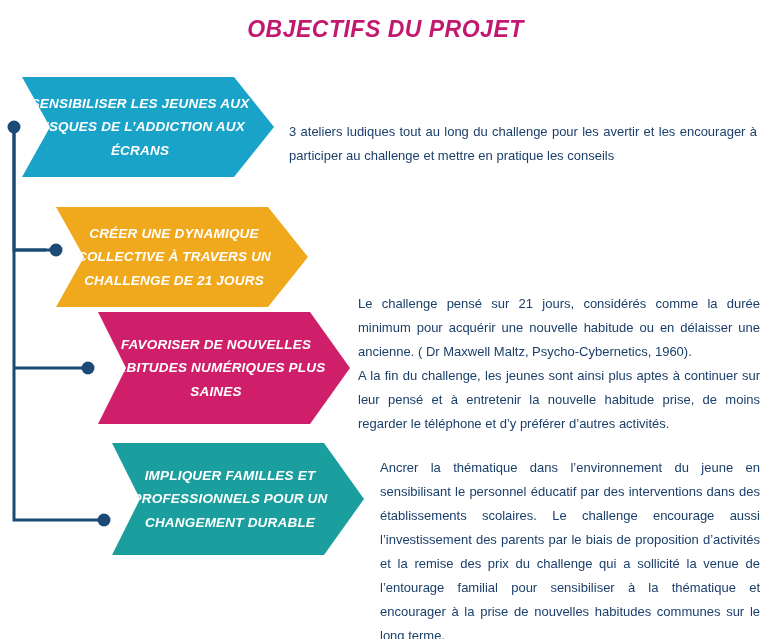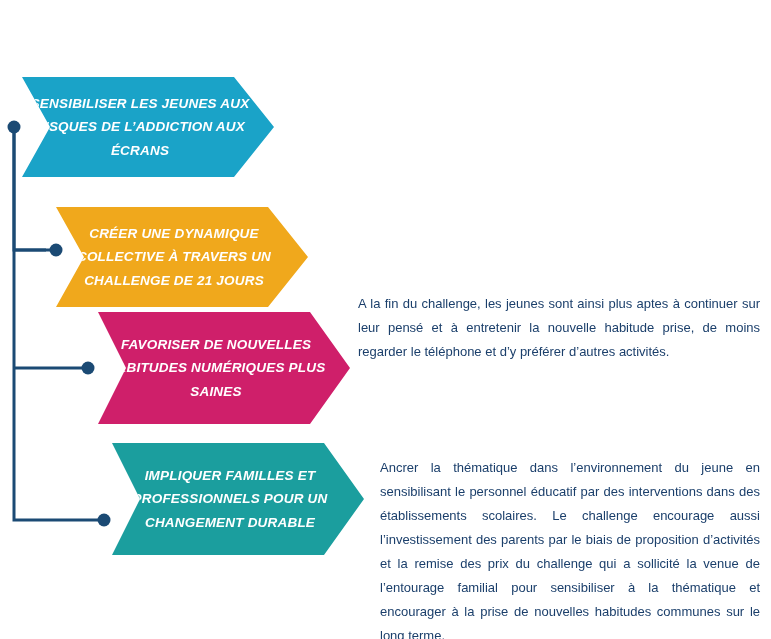--- a/index.html
+++ b/index.html
@@ -112,49 +112,54 @@
   #desc4 { left: 380px; top: 456px; width: 380px; }
 
   .desc p { margin: 0; }
   .desc p + p { margin-top: 0px; }
 </style>
 </head>
 <body>
 
 <div id="canvas">
 
+  <div id="title">OBJECTIFS DU PROJET</div>
 
   <svg class="connector" viewBox="0 0 771 639">
     <path d="M14,127 L14,127 L14,127" stroke="#1b4a74" stroke-width="3" fill="none"></path>
     <path d="M14,127 C14,127 14,127 14,127" stroke="#1b4a74" stroke-width="3" fill="none"></path>
     <path d="M14,127 L14,240 L56,257 L56,257" stroke="none" fill="none"></path>
 
     <path d="M14,127 L14,250 L46,250" stroke="#1b4a74" stroke-width="3" fill="none"></path>
     <path d="M46,250 L46,250" stroke="#1b4a74" stroke-width="3" fill="none"></path>
     <path d="M14,127 L14,520 L100,520" stroke="#1b4a74" stroke-width="3" fill="none"></path>
     <path d="M14,368 L88,368" stroke="#1b4a74" stroke-width="3" fill="none"></path>
     <path d="M14,250 L56,250" stroke="#1b4a74" stroke-width="3" fill="none"></path>
     <circle cx="14" cy="127" r="6.5" fill="#1b4a74"></circle>
     <circle cx="56" cy="250" r="6.5" fill="#1b4a74"></circle>
     <circle cx="88" cy="368" r="6.5" fill="#1b4a74"></circle>
     <circle cx="104" cy="520" r="6.5" fill="#1b4a74"></circle>
   </svg>
 
   <div class="arrow" id="arrow1">
     <span class="label">SENSIBILISER LES JEUNES AUX RISQUES DE L’ADDICTION AUX ÉCRANS</span>
   </div>
+  <div class="desc" id="desc1">
+    <p>3 ateliers ludiques tout au long du challenge pour les avertir et les encourager à participer au challenge et mettre en pratique les conseils</p>
+  </div>
 
   <div class="arrow" id="arrow2">
     <span class="label">CRÉER UNE DYNAMIQUE COLLECTIVE  À TRAVERS UN CHALLENGE DE 21 JOURS</span>
   </div>
 
   <div class="arrow" id="arrow3">
     <span class="label">FAVORISER DE NOUVELLES HABITUDES NUMÉRIQUES PLUS SAINES</span>
   </div>
   <div class="desc" id="desc3">
+    <p>Le challenge pensé sur 21 jours, considérés comme la durée minimum pour acquérir une nouvelle habitude ou en délaisser une ancienne. ( Dr Maxwell Maltz, Psycho-Cybernetics, 1960).</p>
     <p>A la fin du challenge, les jeunes sont ainsi plus aptes à continuer sur leur pensé et à entretenir la nouvelle habitude prise, de moins regarder le téléphone et d’y préférer d’autres activités.</p>
   </div>
 
   <div class="arrow" id="arrow4">
     <span class="label">IMPLIQUER FAMILLES ET PROFESSIONNELS POUR UN CHANGEMENT DURABLE</span>
   </div>
   <div class="desc" id="desc4">
     <p>Ancrer la thématique dans l’environnement du jeune en sensibilisant le personnel éducatif par des interventions dans des établissements scolaires. Le challenge encourage aussi l’investissement des parents par le biais de proposition d’activités et la remise des prix du challenge qui a sollicité la venue de l’entourage familial pour sensibiliser à la thématique et encourager à la prise de nouvelles habitudes communes sur le long terme.</p>
   </div>
 

